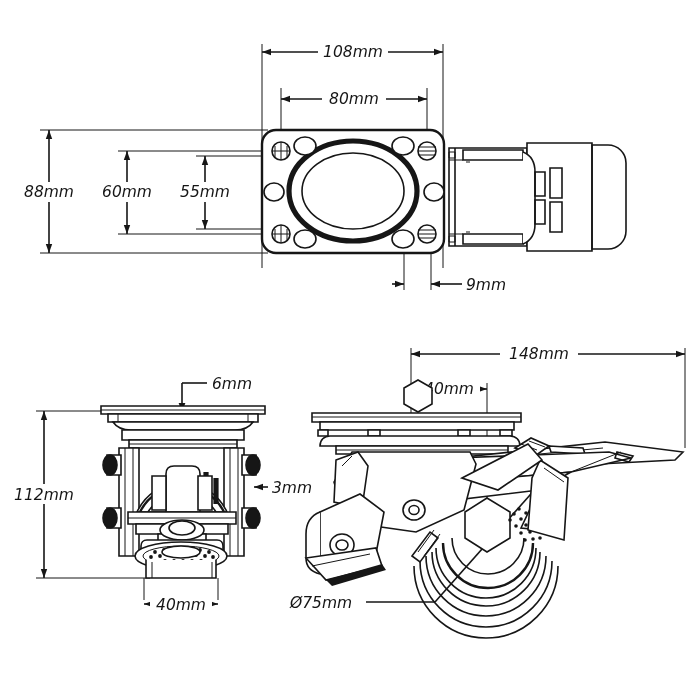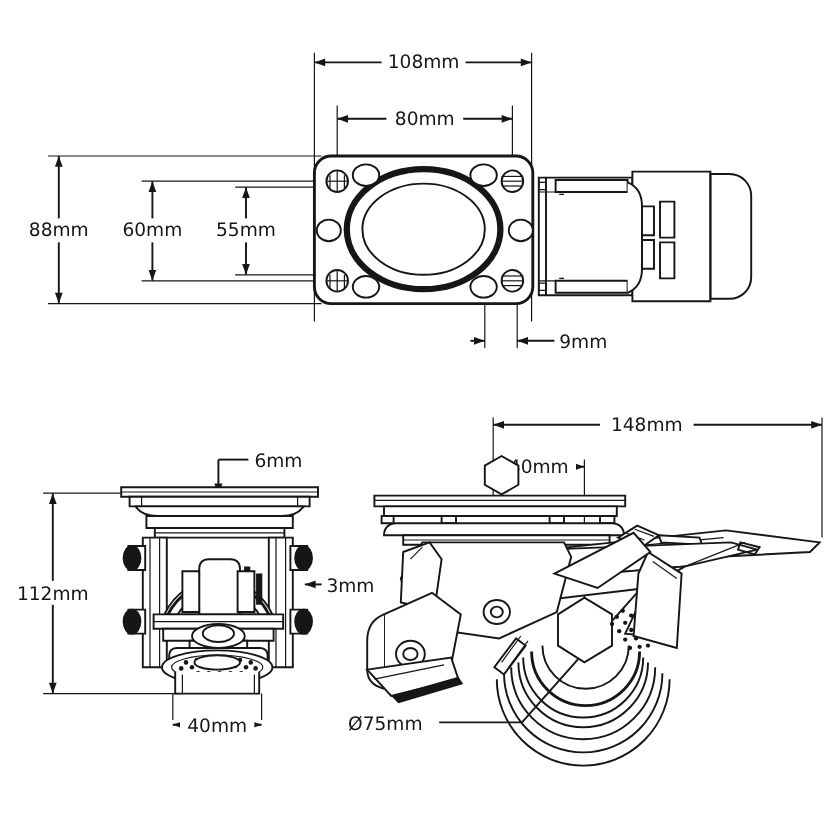--- a/index.html
+++ b/index.html
@@ -1,17 +1,17 @@
 <!DOCTYPE html>
 <html><head>
 <meta charset="utf-8">
 <style>
   html,body{margin:0;padding:0;background:#fff;}
   body{width:700px;height:700px;font-family:"DejaVu Sans",sans-serif;}
-  #sheet{position:relative;width:700px;height:700px;background:#c2410c;overflow:hidden;}
+  #sheet{position:relative;width:700px;height:700px;background:#c2410c;overflow:hidden;font-style:italic;}
   svg{display:block;}
   text{font-family:"DejaVu Sans",sans-serif;fill:#161616;}
   .dimtext{font-size:15.5px;letter-spacing:0px;}
   .ln{fill:none;stroke:#161616;}
   .thin{stroke-width:1;}
   .med{stroke-width:1.6;}
   .thick{stroke-width:2.4;}
   .xthick{stroke-width:5.2;}
   .wht{fill:#ffffff;}
   .blk{fill:#161616;}

